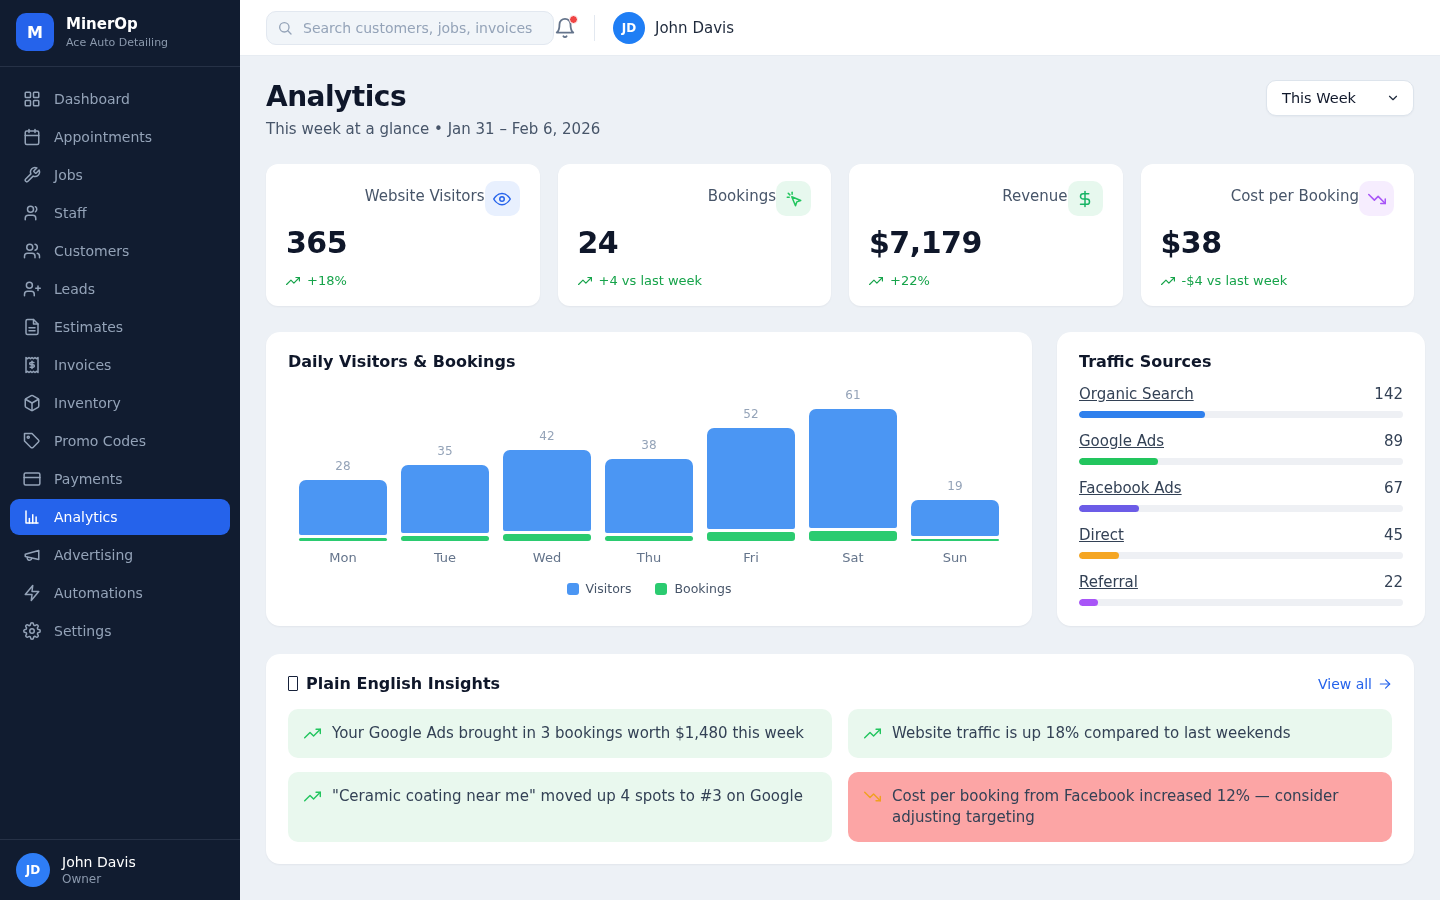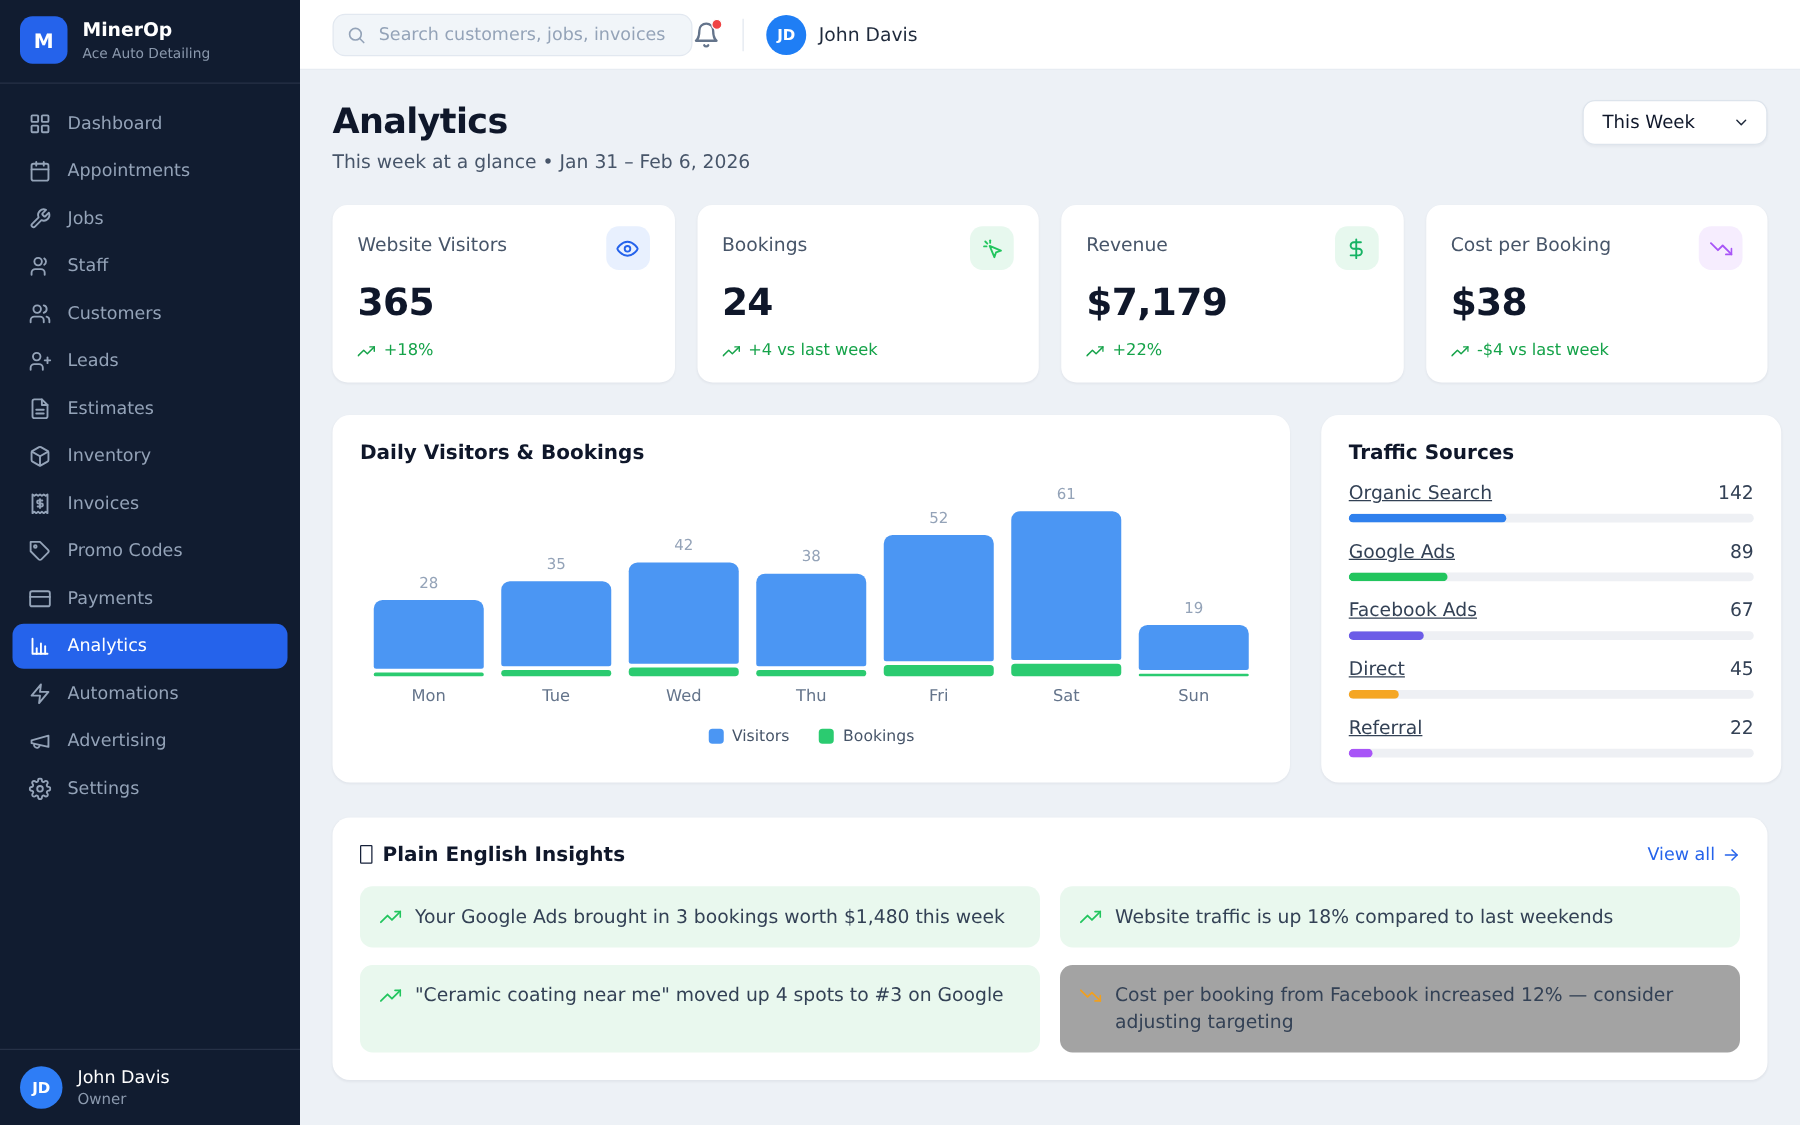--- a/index.html
+++ b/index.html
@@ -54,21 +54,21 @@
   .select {
     background:#fff; border:1px solid #dde4ec; border-radius:10px; padding:9px 13px 9px 15px;
     font-size:14.5px; color:#0f172a; display:flex; align-items:center; gap:30px; cursor:pointer;
     box-shadow:0 1px 2px rgba(16,24,40,.04);
   }
   .select .ic { width:14px; height:14px; color:#1e293b; }
 
   
   .stats { display:grid; grid-template-columns:repeat(4,1fr); gap:18px; margin-bottom:26px; }
   .stat-card { background:#fff; border-radius:12px; padding:17px 20px 18px; box-shadow:0 1px 2px rgba(16,24,40,.05); }
-  .stat-top { display:flex; justify-content:space-between; align-items:flex-start; }
+  .stat-top { display:flex; justify-content:flex-end; align-items:flex-start; }
   .stat-label { font-size:15px; color:#475569; padding-top:6px; }
   .stat-badge { width:35px; height:35px; border-radius:10px; display:flex; align-items:center; justify-content:center; }
   .stat-badge .ic { width:18px; height:18px; }
   .stat-value { font-size:30px; font-weight:bold; color:#0f172a; margin:9px 0 13px; letter-spacing:-.5px; }
   .stat-change { font-size:13px; color:#16a34a; display:flex; align-items:center; gap:7px; }
   .stat-change .ic { width:14px; height:14px; }
 
   
   .mid { display:grid; grid-template-columns:1fr 368px; gap:25px; margin-bottom:28px; align-items:stretch; }
   .panel { background:#fff; border-radius:14px; padding:20px 22px; box-shadow:0 1px 2px rgba(16,24,40,.05); }
@@ -98,21 +98,21 @@
   .ins-head { display:flex; justify-content:space-between; align-items:center; margin-bottom:16px; }
   .ins-title { font-size:16px; font-weight:bold; color:#0f172a; display:flex; align-items:center; gap:8px; }
   .tofu { display:inline-block; width:10px; height:15px; border:1.6px solid #16213a; border-radius:1px; }
   .viewall { font-size:14px; color:#2563eb; display:flex; align-items:center; gap:6px; cursor:pointer; text-decoration:none; }
   .viewall .ic { width:14px; height:14px; }
   .ins-grid { display:grid; grid-template-columns:1fr 1fr; gap:14px 16px; }
   .ins-card { display:flex; gap:11px; align-items:flex-start; padding:14px 16px; border-radius:10px; font-size:15px; color:#334155; line-height:1.4; }
   .ins-card .ic { width:17px; height:17px; flex-shrink:0; margin-top:2px; }
   .ins-green { background:#e9f8ee; }
   .ins-green .ic { color:#22c55e; }
-  .ins-amber { background:#a3a3a3; }
+  .ins-amber { background:#fca5a5; }
   .ins-amber .ic { color:#f0a020; }
 </style>
 </head>
 <body>
 
 <aside class="sidebar">
   <div class="brand">
     <div class="brand-logo">M</div>
     <div>
       <div class="brand-name">MinerOp</div>
@@ -189,36 +189,36 @@
             <polyline points="14 2 14 8 20 8"></polyline>
             <line x1="16" y1="13" x2="8" y2="13"></line>
             <line x1="16" y1="17" x2="8" y2="17"></line>
           </svg>
         </span>
         <span>Estimates</span>
       </div>
       <div class="nav-item">
         <span class="ic">
           <svg viewBox="0 0 24 24" fill="none" stroke="currentColor" stroke-width="2" stroke-linecap="round" stroke-linejoin="round" width="100%" height="100%">
+            <path d="M4 2v20l2-1.5 2 1.5 2-1.5 2 1.5 2-1.5 2 1.5 2-1.5 2 1.5V2l-2 1.5L16 2l-2 1.5L12 2l-2 1.5L8 2 6 3.5 4 2z"></path>
+            <path d="M14.5 8.5h-4a1.6 1.6 0 0 0 0 3.2h3a1.6 1.6 0 0 1 0 3.2h-4"></path>
+            <line x1="12" y1="7" x2="12" y2="16.5"></line>
+          </svg>
+        </span>
+        <span>Invoices</span>
+      </div>
+      <div class="nav-item">
+        <span class="ic">
+          <svg viewBox="0 0 24 24" fill="none" stroke="currentColor" stroke-width="2" stroke-linecap="round" stroke-linejoin="round" width="100%" height="100%">
             <path d="M21 16V8a2 2 0 0 0-1-1.73l-7-4a2 2 0 0 0-2 0l-7 4A2 2 0 0 0 3 8v8a2 2 0 0 0 1 1.73l7 4a2 2 0 0 0 2 0l7-4A2 2 0 0 0 21 16z"></path>
             <polyline points="3.3 7 12 12 20.7 7"></polyline>
             <line x1="12" y1="22" x2="12" y2="12"></line>
           </svg>
         </span>
         <span>Inventory</span>
-      </div>
-      <div class="nav-item">
-        <span class="ic">
-          <svg viewBox="0 0 24 24" fill="none" stroke="currentColor" stroke-width="2" stroke-linecap="round" stroke-linejoin="round" width="100%" height="100%">
-            <path d="M4 2v20l2-1.5 2 1.5 2-1.5 2 1.5 2-1.5 2 1.5 2-1.5 2 1.5V2l-2 1.5L16 2l-2 1.5L12 2l-2 1.5L8 2 6 3.5 4 2z"></path>
-            <path d="M14.5 8.5h-4a1.6 1.6 0 0 0 0 3.2h3a1.6 1.6 0 0 1 0 3.2h-4"></path>
-            <line x1="12" y1="7" x2="12" y2="16.5"></line>
-          </svg>
-        </span>
-        <span>Invoices</span>
       </div>
       <div class="nav-item">
         <span class="ic">
           <svg viewBox="0 0 24 24" fill="none" stroke="currentColor" stroke-width="2" stroke-linecap="round" stroke-linejoin="round" width="100%" height="100%">
             <path d="M20.59 13.41l-7.17 7.17a2 2 0 0 1-2.83 0L2 12V2h10l8.59 8.59a2 2 0 0 1 0 2.82z"></path>
             <circle cx="7" cy="7" r="1.4"></circle>
           </svg>
         </span>
         <span>Promo Codes</span>
       </div>
@@ -238,33 +238,33 @@
             <line x1="8.5" y1="20" x2="8.5" y2="14"></line>
             <line x1="13" y1="20" x2="13" y2="9"></line>
             <line x1="17.5" y1="20" x2="17.5" y2="12"></line>
           </svg>
         </span>
         <span>Analytics</span>
       </div>
       <div class="nav-item">
         <span class="ic">
           <svg viewBox="0 0 24 24" fill="none" stroke="currentColor" stroke-width="2" stroke-linecap="round" stroke-linejoin="round" width="100%" height="100%">
-            <polygon points="13 2 3 14 12 14 11 22 21 10 12 10 13 2"></polygon>
-          </svg>
-        </span>
-        <span>Automations</span>
-      </div>
-      <div class="nav-item">
-        <span class="ic">
-          <svg viewBox="0 0 24 24" fill="none" stroke="currentColor" stroke-width="2" stroke-linecap="round" stroke-linejoin="round" width="100%" height="100%">
             <path d="m3 11 18-5v12L3 14v-3z"></path>
             <path d="M11.6 16.8a3 3 0 1 1-5.8-1.6"></path>
           </svg>
         </span>
         <span>Advertising</span>
+      </div>
+      <div class="nav-item">
+        <span class="ic">
+          <svg viewBox="0 0 24 24" fill="none" stroke="currentColor" stroke-width="2" stroke-linecap="round" stroke-linejoin="round" width="100%" height="100%">
+            <polygon points="13 2 3 14 12 14 11 22 21 10 12 10 13 2"></polygon>
+          </svg>
+        </span>
+        <span>Automations</span>
       </div>
       <div class="nav-item">
         <span class="ic">
           <svg viewBox="0 0 24 24" fill="none" stroke="currentColor" stroke-width="2" stroke-linecap="round" stroke-linejoin="round" width="100%" height="100%">
             <circle cx="12" cy="12" r="3"></circle>
             <path d="M19.4 15a1.65 1.65 0 0 0 .33 1.82l.06.06a2 2 0 0 1 0 2.83 2 2 0 0 1-2.83 0l-.06-.06a1.65 1.65 0 0 0-1.82-.33 1.65 1.65 0 0 0-1 1.51V21a2 2 0 0 1-2 2 2 2 0 0 1-2-2v-.09A1.65 1.65 0 0 0 9 19.4a1.65 1.65 0 0 0-1.82.33l-.06.06a2 2 0 0 1-2.83 0 2 2 0 0 1 0-2.83l.06-.06a1.65 1.65 0 0 0 .33-1.82 1.65 1.65 0 0 0-1.51-1H3a2 2 0 0 1-2-2 2 2 0 0 1 2-2h.09A1.65 1.65 0 0 0 4.6 9a1.65 1.65 0 0 0-.33-1.82l-.06-.06a2 2 0 0 1 0-2.83 2 2 0 0 1 2.83 0l.06.06a1.65 1.65 0 0 0 1.82.33H9a1.65 1.65 0 0 0 1-1.51V3a2 2 0 0 1 2-2 2 2 0 0 1 2 2v.09a1.65 1.65 0 0 0 1 1.51 1.65 1.65 0 0 0 1.82-.33l.06-.06a2 2 0 0 1 2.83 0 2 2 0 0 1 0 2.83l-.06.06a1.65 1.65 0 0 0-.33 1.82V9a1.65 1.65 0 0 0 1.51 1H21a2 2 0 0 1 2 2 2 2 0 0 1-2 2h-.09a1.65 1.65 0 0 0-1.51 1z"></path>
           </svg>
         </span>
         <span>Settings</span>
       </div>

